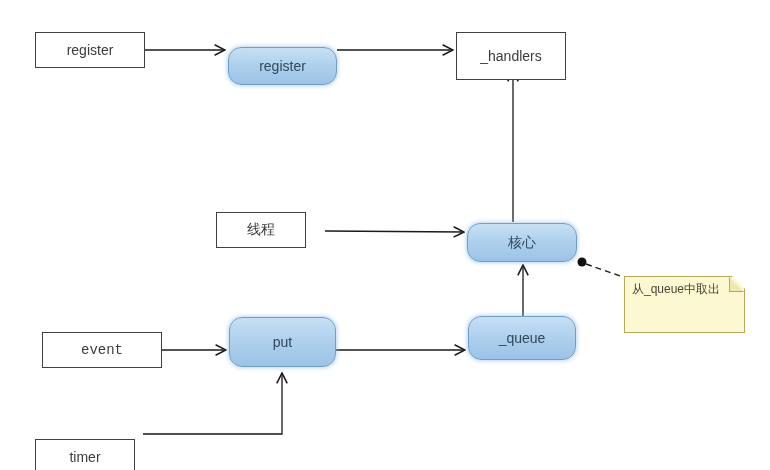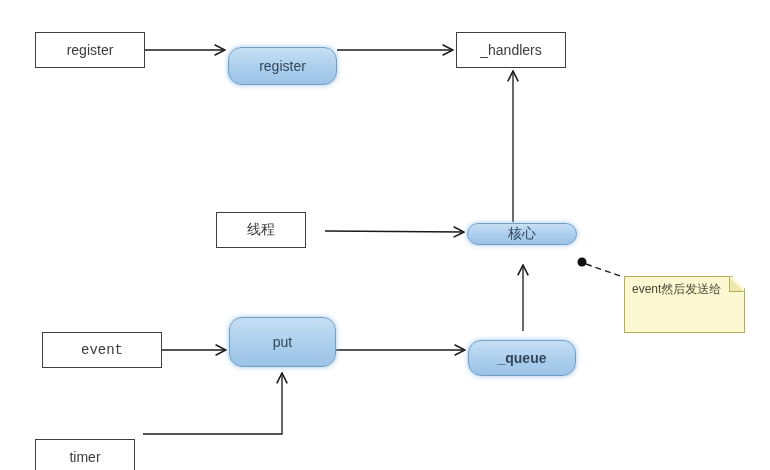--- a/index.html
+++ b/index.html
@@ -41,26 +41,26 @@
     display: flex;
     align-items: center;
     justify-content: center;
     font-size: 14px;
     color: #33475c;
   }
 
   
   #n-handler  { left: 35px;  top: 32px;  width: 110px; height: 36px; }
   #n-register { left: 228px; top: 47px;  width: 109px; height: 38px; }
-  #n-handlers { left: 456px; top: 32px;  width: 110px; height: 36px; }
+  #n-handlers { left: 456px; top: 32px;  width: 110px; height: 48px; }
   #n-thread   { left: 216px; top: 212px; width: 90px; height: 36px; }
-  #n-core     { left: 467px; top: 223px; width: 110px; height: 22px; }
+  #n-core     { left: 467px; top: 223px; width: 110px; height: 39px; }
   #n-event    { left: 42px;  top: 332px; width: 120px; height: 36px; font-family: Liberation Mono, monospace; }
   #n-put      { left: 229px; top: 317px; width: 107px; height: 50px; }
-  #n-queue    { left: 468px; top: 340px; width: 108px; height: 36px; font-weight: bold; }
+  #n-queue    { left: 468px; top: 316px; width: 108px; height: 44px; }
   #n-timer    { left: 35px;  top: 416px; width: 100px; height: 36px; margin-top: 23px; }
 
   .note {
     position: absolute;
     left: 624px; top: 276px;
     width: 121px; height: 57px;
     background: #fcf9d2;
     border: 1px solid #b3ab56;
     clip-path: polygon(0 0, calc(100% - 13px) 0, 100% 13px, 100% 100%, 0 100%);
     padding: 5px 4px 4px 7px;
@@ -115,16 +115,16 @@
 
   <div class="rect-node" id="n-event">event</div>
 
   <div class="blue-node" id="n-put">put</div>
 
   <div class="blue-node" id="n-queue">_queue</div>
 
   <div class="rect-node" id="n-timer">timer</div>
 
   <div class="note">
-    <div>event然后发送给</div>
+    <div>从_queue中取出</div>
   </div>
 
 </div>
 
 </body></html>

